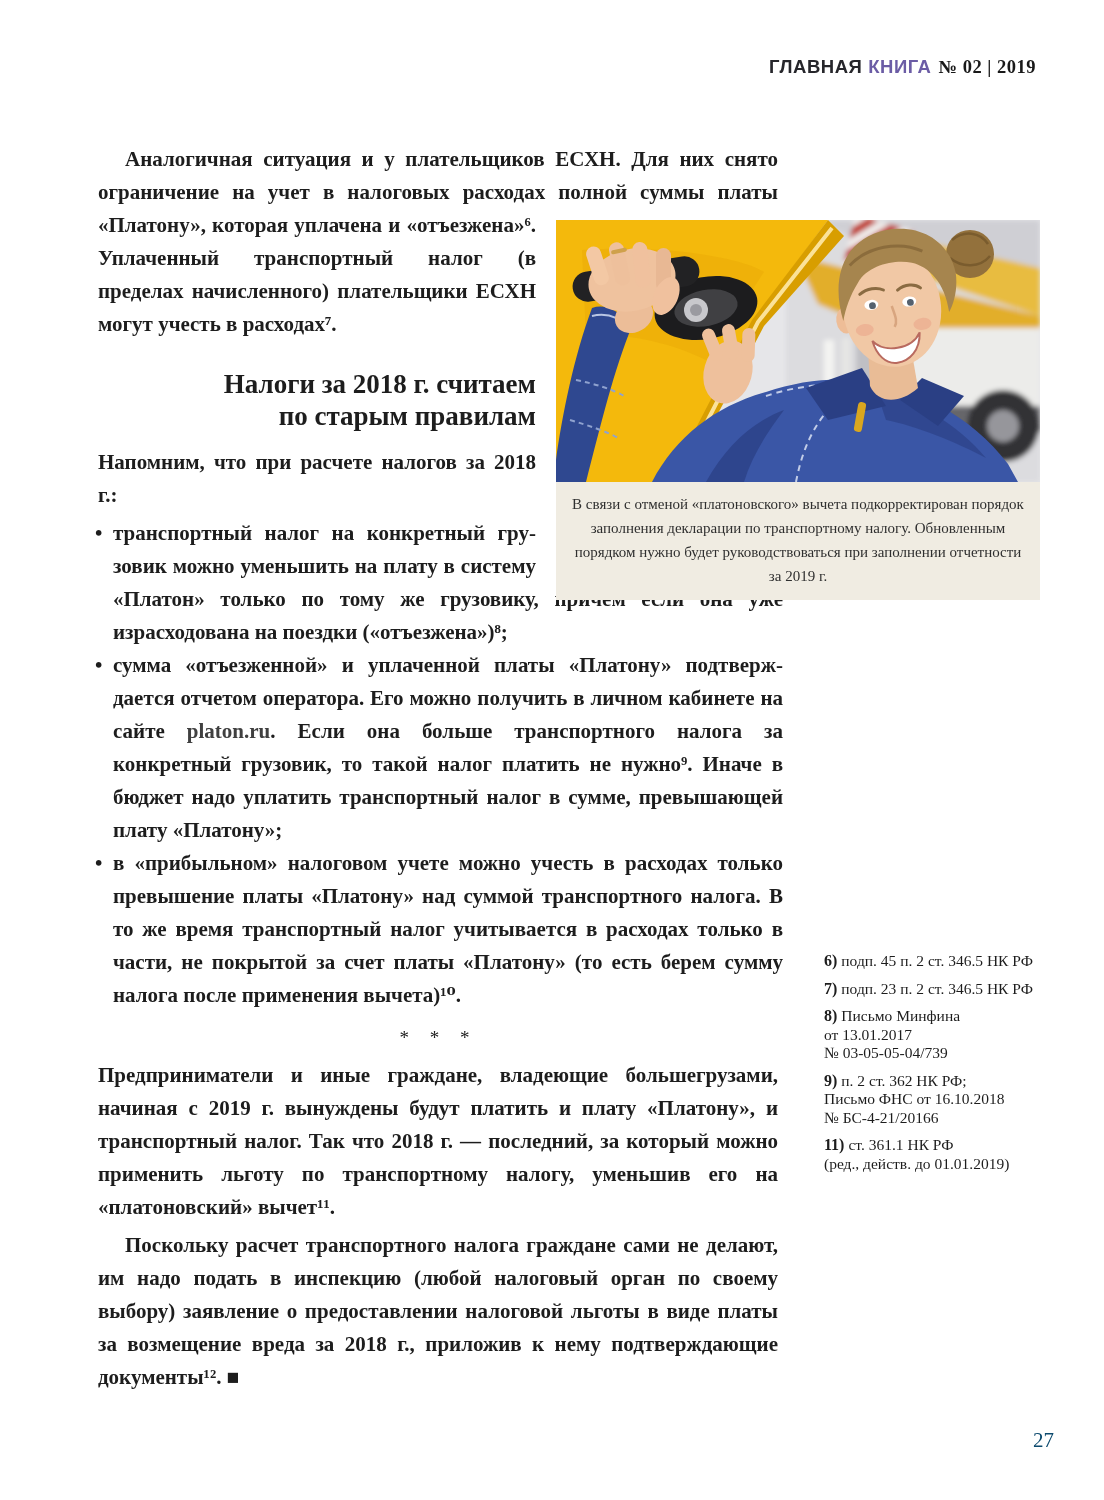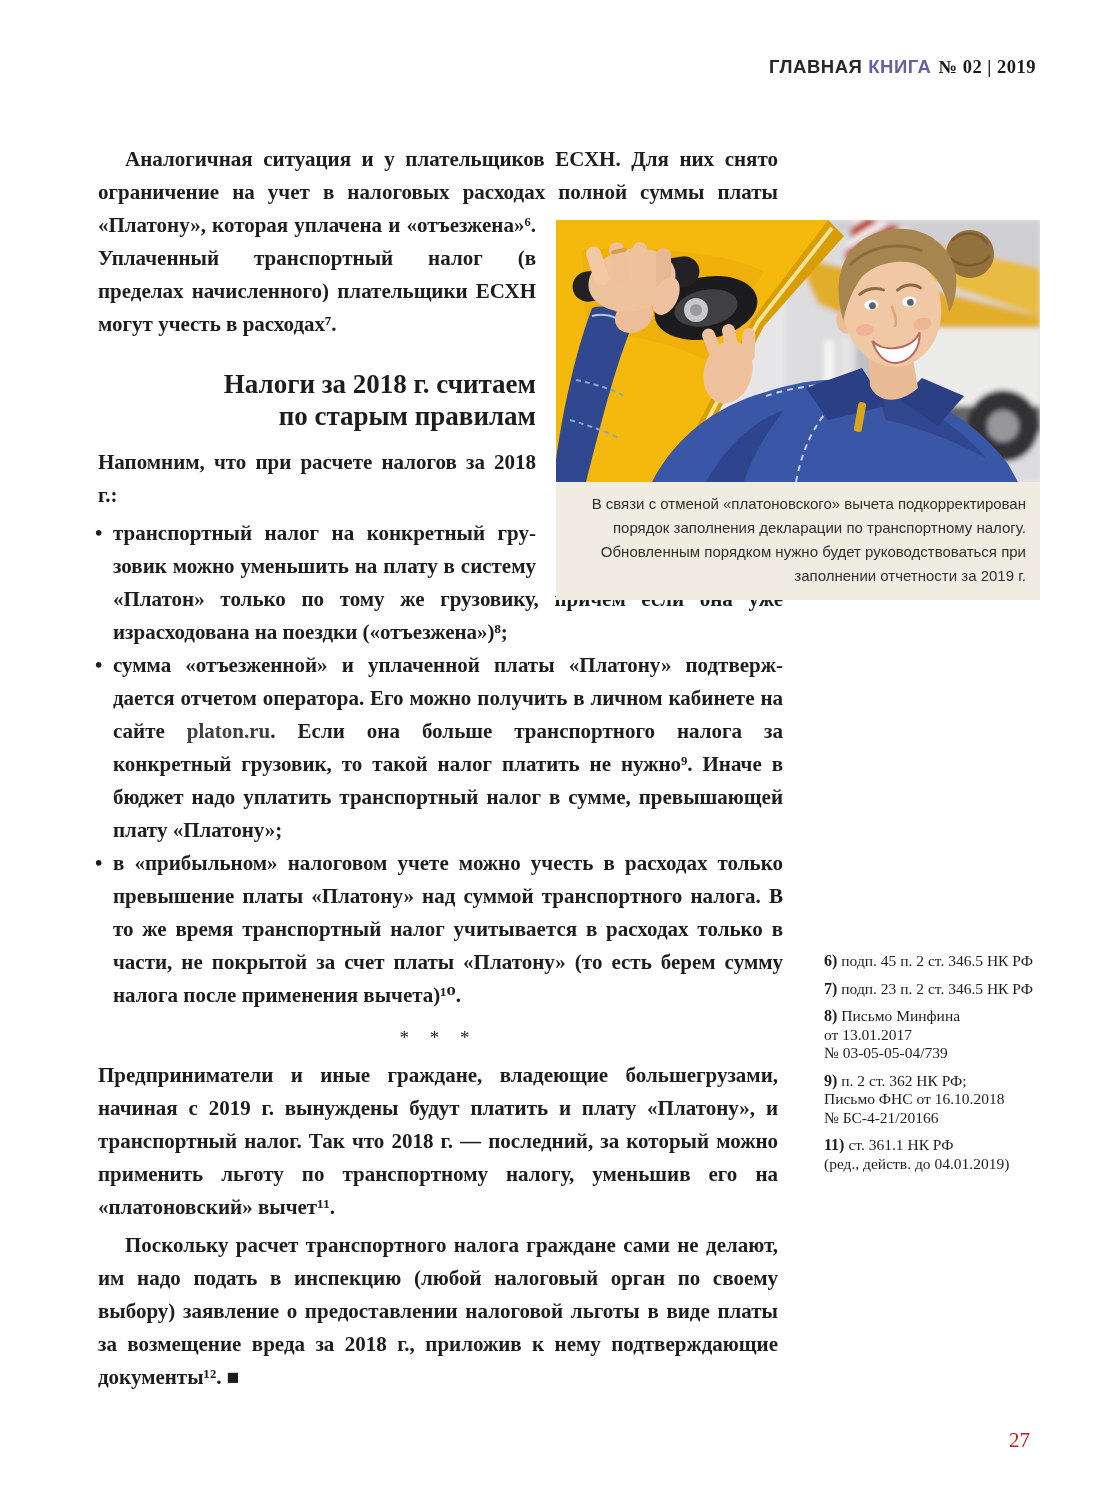--- a/index.html
+++ b/index.html
@@ -26,31 +26,31 @@
   ul.points li{padding-left:20px;position:relative;}
   ul.points li::before{content:"\2022";position:absolute;left:2px;top:0;}
   .stars{text-align:center;font-size:19px;letter-spacing:7px;word-spacing:2px;
          margin:9px 0 5px;text-indent:0;}
   .link{color:#404040;text-decoration:none;cursor:pointer;}
 
   
   .photo-block{position:absolute;left:556px;top:220px;width:484px;margin:0;}
   .photo{display:block;width:484px;height:262px;}
   .caption{background:#f0ece2;color:#2f2f2f;padding:10px 14px 12px;
-           font-family:Liberation Sans, sans-serif;
-           font-size:15px;line-height:24px;text-align:right;}
+           font-family:Liberation Serif, serif;
+           font-size:15px;line-height:24px;text-align:center;}
 
   
   .footnotes{position:absolute;left:824px;top:952px;width:218px;
              font-size:15.5px;line-height:18.5px;color:#1d1d1d;}
   .fn{margin-bottom:9px;}
   .fn-num{font-weight:bold;margin-right:4px;font-size:16px;}
   .fn-text{white-space:pre-line;text-align:center;}
 
-  .page-number{position:absolute;right:74px;top:1428px;font-size:21px;color:#b91c1c;}
+  .page-number{position:absolute;right:50px;top:1428px;font-size:21px;color:#0c4a6e;}
 </style>
 </head>
 <body>
 
 <div class="page">
 
   <header class="masthead">
     <span class="brand-main">ГЛАВНАЯ</span><span class="brand-accent">КНИГА</span><span class="issue">№ 02 | 2019</span>
   </header>
 
@@ -189,18 +189,18 @@
   <aside class="footnotes">
     <div class="fn"><b class="fn-num">6)</b><span class="fn-text">подп. 45 п. 2 ст. 346.5 НК РФ</span></div>
     <div class="fn"><b class="fn-num">7)</b><span class="fn-text">подп. 23 п. 2 ст. 346.5 НК РФ</span></div>
     <div class="fn"><b class="fn-num">8)</b><span class="fn-text">Письмо Минфина
 от 13.01.2017
 № 03-05-05-04/739</span></div>
     <div class="fn"><b class="fn-num">9)</b><span class="fn-text">п. 2 ст. 362 НК РФ;
 Письмо ФНС от 16.10.2018
 № БС-4-21/20166</span></div>
     <div class="fn"><b class="fn-num">11)</b><span class="fn-text">ст. 361.1 НК РФ
-(ред., действ. до 04.01.2019)</span></div>
+(ред., действ. до 01.01.2019)</span></div>
   </aside>
 
   <div class="page-number">27</div>
 
 </div>
 
 </body></html>

